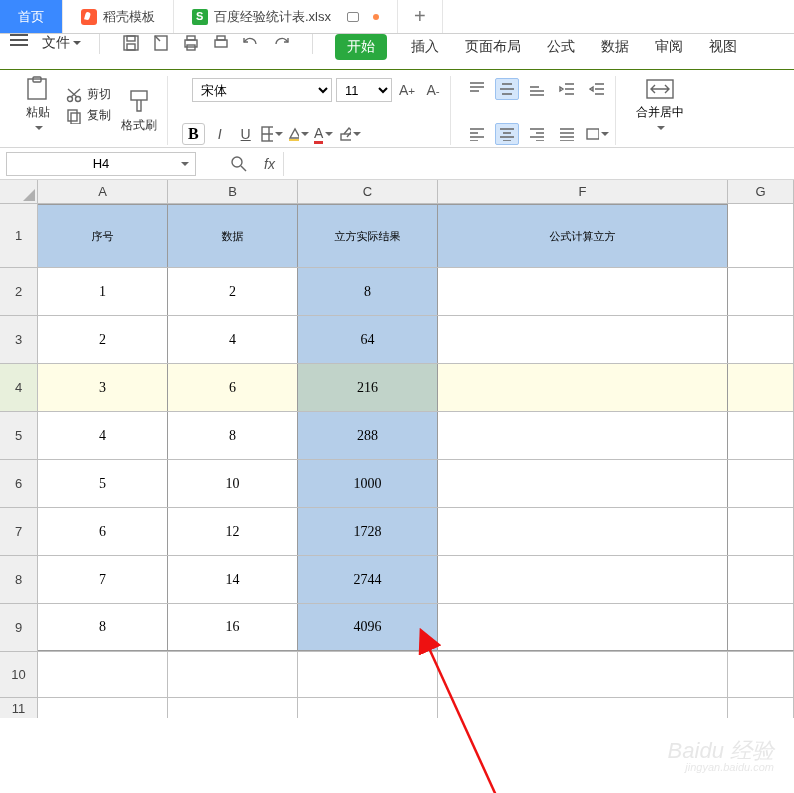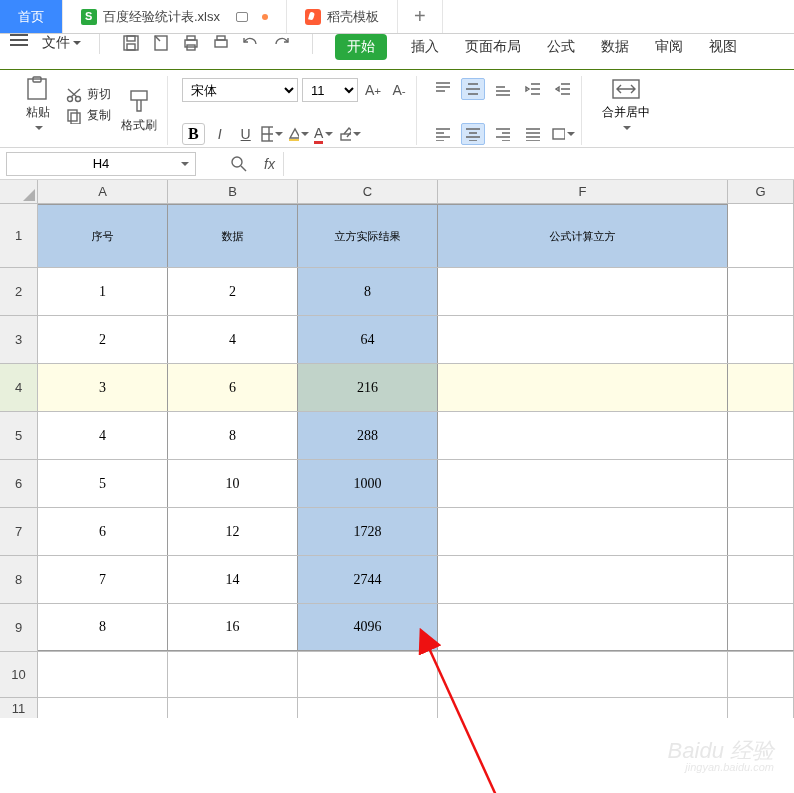--- a/index.html
+++ b/index.html
@@ -39,21 +39,21 @@
 .bigbtn { display:flex; flex-direction:column; align-items:center; justify-content:flex-end; width:44px; font-size:12px; color:#333; gap:2px;}
 .bigbtn .icn { width:28px; height:26px; }
 .smallbtns { display:flex; flex-direction:column; gap:4px; justify-content:center;}
 .sbtn { display:flex; align-items:center; gap:5px; font-size:12px; color:#333;}
 .sbtn .sicn{width:16px;height:16px;}
 .dd::after{content:""; border:4px solid transparent; border-top-color:#666; margin-left:2px; margin-top:3px; display:inline-block;}
 
 .fontgroup { display:flex; flex-direction:column; gap:6px; padding-top:2px;}
 .fontrow { display:flex; gap:4px; align-items:center;}
 select.fsel, .fsel{ height:24px; border:1px solid #c8c8c8; font-size:13px; padding:0 4px; background:#fff;}
-.fontname{width:116px;} .fontsize{width:56px;}
+.fontname{width:140px;margin-left:10px;} .fontsize{width:56px;}
 .Abtn{ width:22px; height:22px; display:flex; align-items:center; justify-content:center; font-size:14px; color:#555;}
 .boldB{border:1px solid #c8c8c8; border-radius:3px; font-weight:bold; font-family:serif; padding:0 5px; height:22px; display:flex; align-items:center;}
 .tool{ width:22px; height:22px; display:flex; align-items:center; justify-content:center; color:#555; font-size:14px; position:relative;}
 
 .aligngroup{ display:flex; flex-direction:column; gap:6px; padding-top:2px;}
 .alignrow{display:flex; gap:6px;}
 .albtn{width:24px;height:22px; display:flex; align-items:center; justify-content:center;}
 .albtn.sel{background:#d4e6fb; border:1px solid #9cc2f0; border-radius:2px;}
 .albtn svg{width:16px;height:14px;}
 
@@ -105,30 +105,30 @@
 
 .stk{stroke:#666; stroke-width:1.4; fill:none;}
 </style>
 </head>
 <body>
 
 <div class="tabs">
   <div class="tab active">
       <span>首页</span>
     </div>
+  <div class="tab tab-dk">
+      <span class="ic"></span>
+      <span>稻壳模板</span>
+    </div>
   <div class="tab tab-file">
     <span class="ic"></span>
     <span>百度经验统计表.xlsx</span>
     <span class="mon"></span>
     <span class="dot"></span>
   </div>
-  <div class="tab tab-dk">
-      <span class="ic"></span>
-      <span>稻壳模板</span>
-    </div>
   <div class="tab tab-add">
       <span>+</span>
     </div>
 </div>
 
 <div class="menubar">
   <div class="hamburger">
       <span></span>
       <span></span>
       <span></span>

